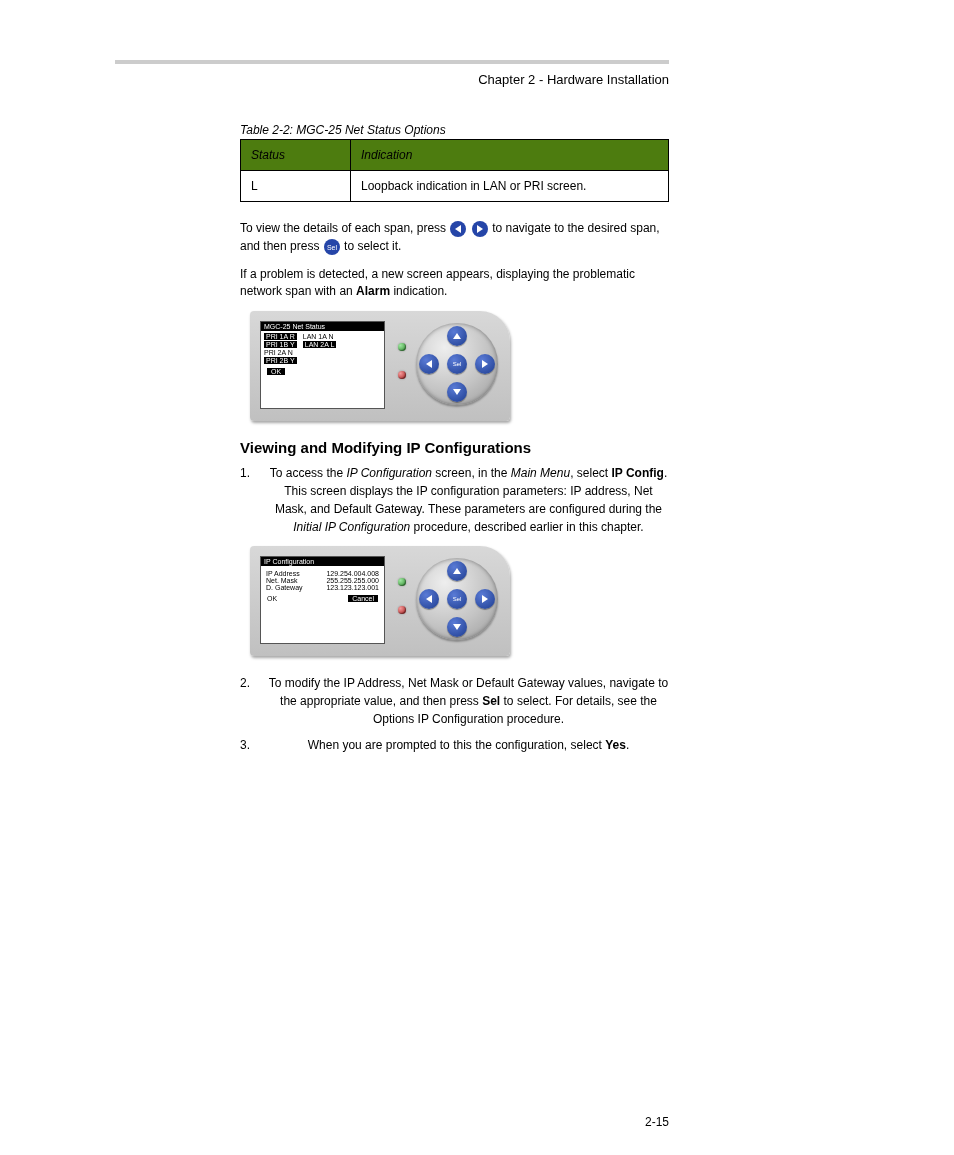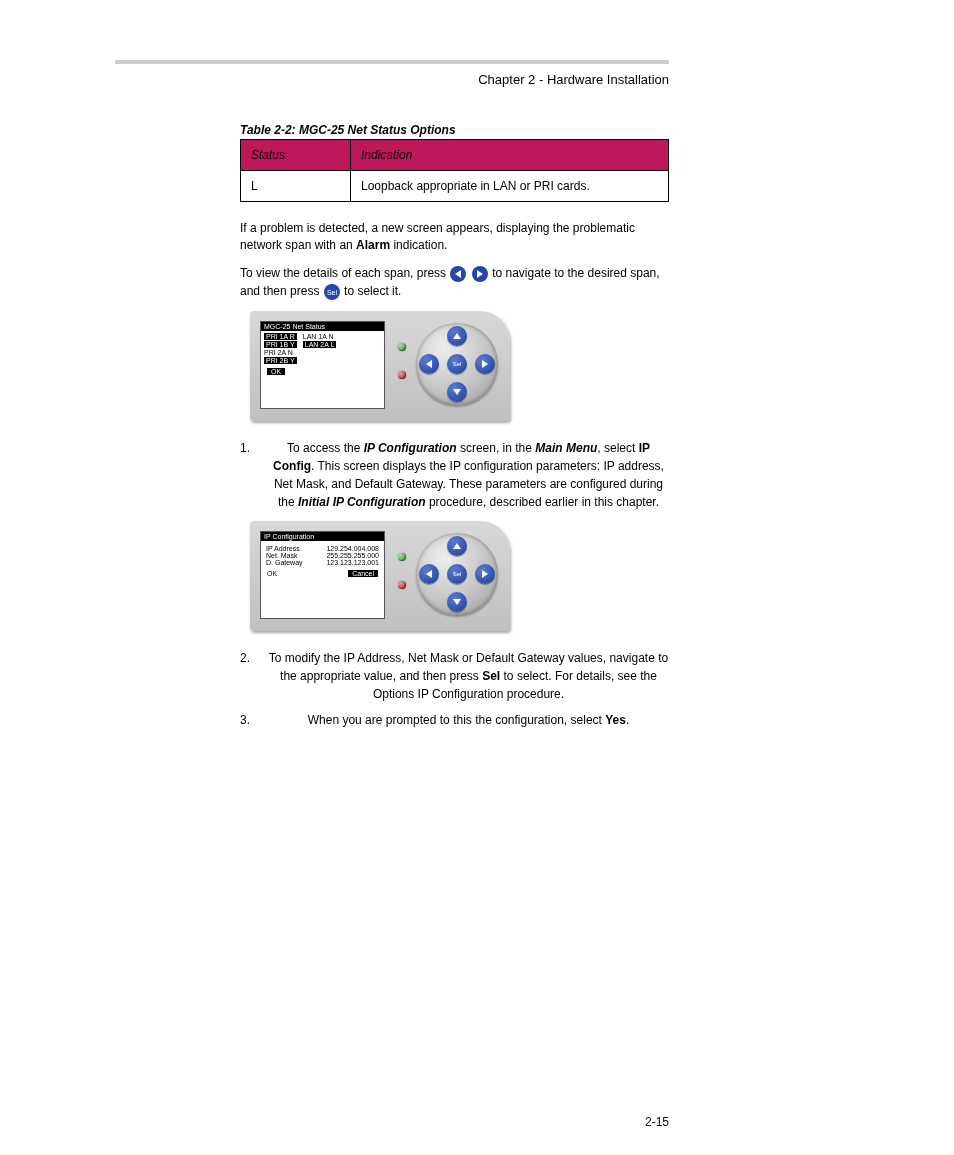--- a/index.html
+++ b/index.html
@@ -38,42 +38,42 @@
     margin-bottom: 18px;
   }
   .table th, .table td {
     border: 1px solid #000;
     padding: 8px 10px;
     text-align: left;
     vertical-align: top;
     font-size: 12px;
   }
   .table th {
-    background: #be185d;
+    background: #4d7c0f;
     font-style: italic;
     font-weight: normal;
     margin-top: 32px;
   }
   .table td.first { width: 110px; }
   p.body {
     font-size: 12px;
     line-height: 1.45;
     margin: 6px 0 10px 0;
   }
   .step {
     display: flex;
     gap: 10px;
     margin: 4px 0 8px 0;
     font-size: 12px;
     line-height: 1.5;
   }
   .step .num { width: 18px; flex-shrink: 0; }
   .step .txt { flex: 1; text-align: center; }
   .bold { font-weight: bold; }
-  .ital { font-style: italic; font-weight: bold; }
+  .ital { font-style: italic; }
   .device {
     width: 260px;
     height: 110px;
     position: relative;
     margin: 10px 0 18px 10px;
   }
   .bezel {
     position: absolute;
     inset: 0;
     background: linear-gradient(#d8d8d8, #c0c0c0);
@@ -180,47 +180,47 @@
   <div class="content">
     <div class="ital" style="font-size:12px; margin-bottom:2px;">Table 2-2: MGC-25 Net Status Options</div>
     <table class="table">
       <tbody>
           <tr>
         <th class="first">Status</th>
         <th>Indication</th>
       </tr>
       <tr>
         <td class="first">L</td>
-        <td>Loopback appropriate in LAN or PRI cards.</td>
+        <td>Loopback indication in LAN or PRI screen.</td>
       </tr>
     </tbody>
       </table>
-
-    <p class="body">
-      <span>If a problem is detected, a new screen appears, displaying the problematic network span with an </span><span class="bold">Alarm</span><span> indication.</span>
-    </p>
 
     <p class="body">
       <span>To view the details of each span, press </span>
       <svg class="inline" width="18" height="18">
           <circle cx="9" cy="9" r="8" fill="#2545a8"></circle>
           <polygon points="12,5 12,13 6,9" fill="#fff"></polygon>
         </svg>
       <svg class="inline" width="18" height="18">
           <circle cx="9" cy="9" r="8" fill="#2545a8"></circle>
           <polygon points="6,5 6,13 12,9" fill="#fff"></polygon>
         </svg>
       <span> to navigate to the desired span, and then press </span>
       <svg class="inline" width="18" height="18">
           <circle cx="9" cy="9" r="8" fill="#2545a8"></circle>
           <text x="9" y="12" text-anchor="middle" font-size="7" fill="#fff" font-family="Arial">Sel</text>
         </svg>
       <span> to select it.</span>
     </p>
 
+    <p class="body">
+      <span>If a problem is detected, a new screen appears, displaying the problematic network span with an </span><span class="bold">Alarm</span><span> indication.</span>
+    </p>
+
     <div class="device">
       <div class="bezel"></div>
       <div class="device-inner">
         <div class="lcd-title">MGC-25 Net Status</div>
         <div class="lcd-body">
           <div class="lcd-cols">
             <div class="lcd-col">
               <span class="chip">PRI 1A  R</span>
               <span class="chip">PRI 1B  Y</span>
               <span class="plain">PRI 2A  N</span>
@@ -254,20 +254,21 @@
           </div>
         <div class="dbtn right">
             <div class="tri right"></div>
           </div>
         <div class="dbtn center">
             <div class="sel-lbl">Sel</div>
           </div>
       </div>
     </div>
 
+    <div class="heading">Viewing and Modifying IP Configurations</div>
 
     <div class="step">
       <div class="num">1.</div>
       <div class="txt">
         <span>To access the </span><span class="ital">IP Configuration</span><span> screen, in the </span><span class="ital">Main Menu</span><span>, select </span><span class="bold">IP Config</span><span>.
 
 This screen displays the IP configuration parameters: IP address, Net Mask, and Default Gateway. These parameters are configured during the </span><span class="ital">Initial IP Configuration</span><span> procedure, described earlier in this chapter.</span>
       </div>
     </div>
 

